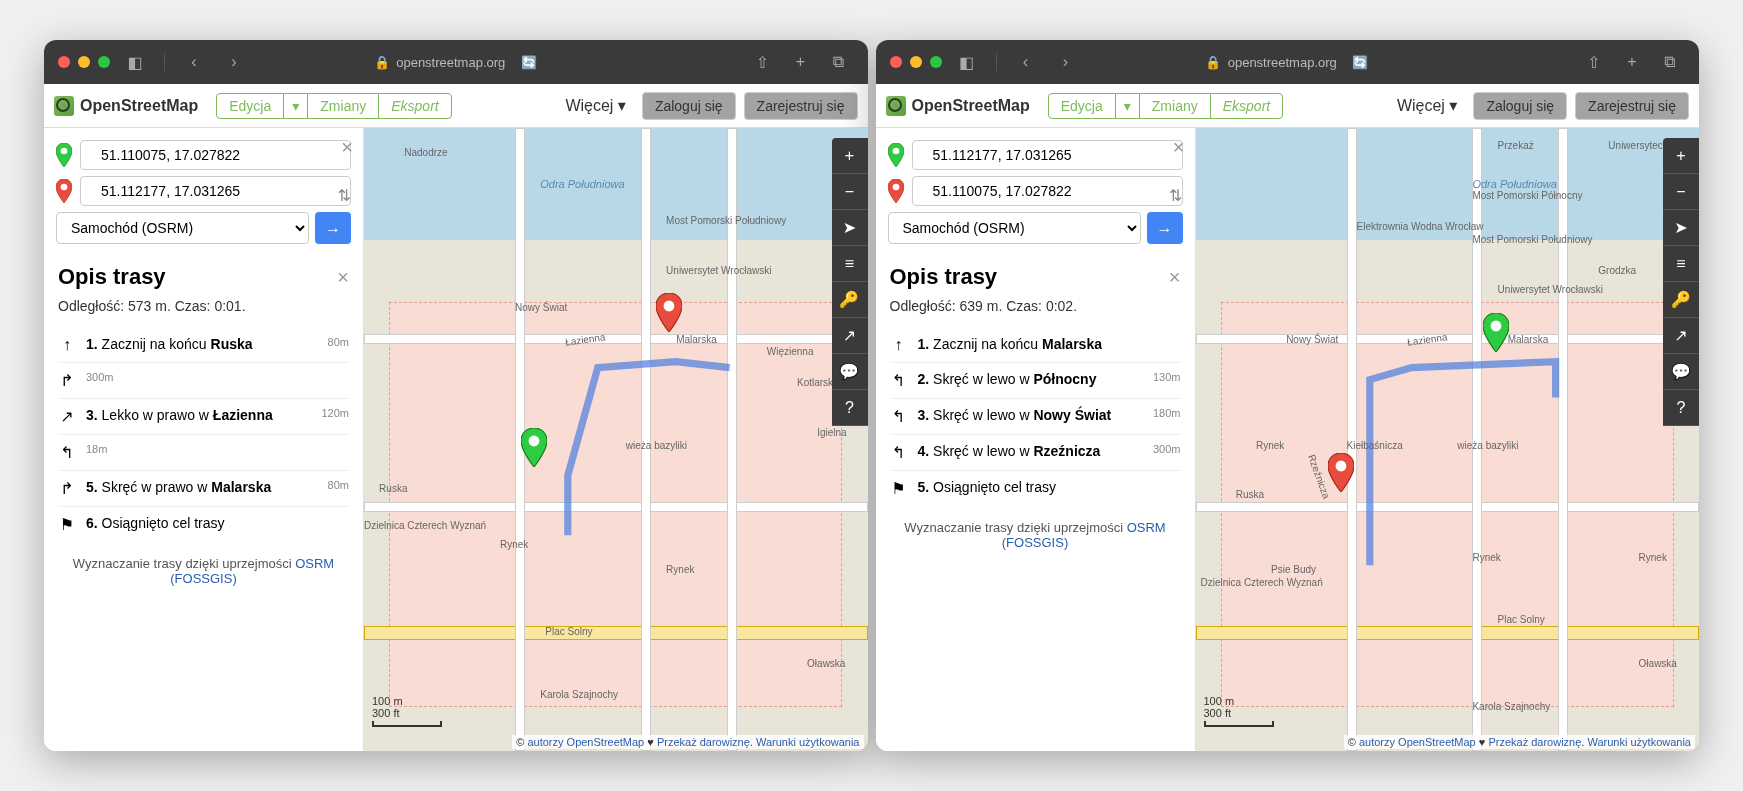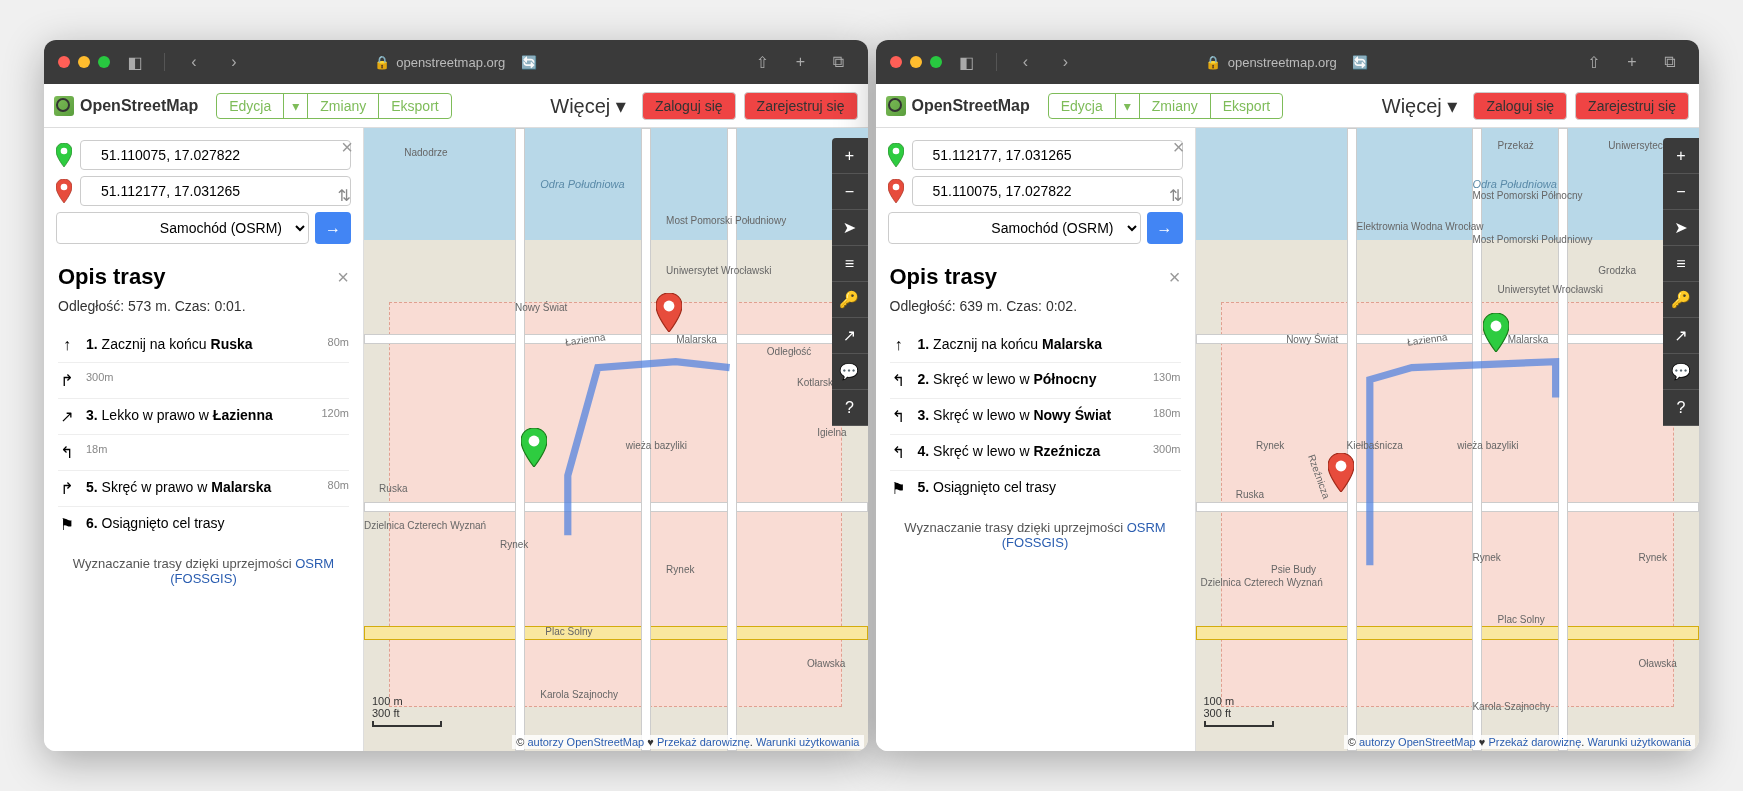--- a/index.html
+++ b/index.html
@@ -14,36 +14,36 @@
 .tb-btn { width: 30px; height: 26px; border-radius: 6px; display: flex; align-items: center; justify-content: center; color: #aaa; cursor: pointer; }
 .tb-sep { width: 1px; height: 18px; background: #555; margin: 0 4px; }
 .addr { position: absolute; left: 50%; transform: translateX(-50%); color: #bbb; font-size: 13px; display: flex; align-items: center; gap: 6px; }
 .tb-right { margin-left: auto; display: flex; gap: 8px; align-items: center; }
 .header { height: 44px; border-bottom: 1px solid #ddd; display: flex; align-items: center; padding: 0 10px; gap: 8px; background: #fff; }
 .logo { display: flex; align-items: center; gap: 6px; font-weight: 600; color: #333; font-size: 16px; }
 .logo-icon { width: 20px; height: 20px; background: linear-gradient(135deg,#7ebc59,#5a9e3d); border-radius: 3px; position: relative; }
 .logo-icon::after { content: ""; position: absolute; width: 10px; height: 10px; border: 2px solid #333; border-radius: 50%; top: 2px; left: 2px; }
 .nav-group { display: flex; border: 1px solid #7ebc59; border-radius: 4px; overflow: hidden; margin-left: 10px; text-align: right; }
 .nav-group a { padding: 4px 12px; color: #7ebc59; font-size: 14px; text-decoration: none; border-right: 1px solid #7ebc59; cursor: pointer; }
-.nav-group a:last-child { border-right: none; }
+.nav-group a:last-child { border-right: none; font-style: italic; }
 .nav-group .caret { padding: 4px 8px; }
 .header-right { margin-left: auto; display: flex; align-items: center; gap: 8px; }
-.more-link { color: #333; font-size: 20px; cursor: pointer; padding: 4px 8px; text-align: right; }
-.btn-outline { border: 1px solid #ccc; background: #ef4444; padding: 5px 12px; border-radius: 4px; font-size: 14px; color: #333; cursor: pointer; }
+.more-link { color: #333; font-size: 16px; cursor: pointer; padding: 4px 8px; text-align: right; }
+.btn-outline { border: 1px solid #ccc; background: #a3a3a3; padding: 5px 12px; border-radius: 4px; font-size: 14px; color: #333; cursor: pointer; }
 .body { flex: 1; display: flex; position: relative; overflow: hidden; }
 .sidebar { width: 320px; background: #fff; overflow-y: auto; border-right: 1px solid #ddd; }
 .route-form { padding: 12px; position: relative; }
 .close-x { position: absolute; top: 8px; right: 10px; color: #999; font-size: 20px; cursor: pointer; }
 .input-row { display: flex; align-items: center; gap: 8px; margin-bottom: 6px; }
 .pin { width: 16px; height: 24px; }
 .pin svg { width: 100%; height: 100%; }
 .input-row input { flex: 1; border: 1px solid #ccc; border-radius: 4px; padding: 6px 20px; font-size: 14px; }
 .swap { position: absolute; right: 12px; top: 58px; color: #888; cursor: pointer; font-size: 16px; }
 .select-row { display: flex; gap: 6px; margin-top: 6px; }
-.select-row select { flex: 1; border: 1px solid #ccc; border-radius: 4px; padding: 6px 10px; font-size: 14px; background: #fff; text-align: right; }
+.select-row select { flex: 1; border: 1px solid #ccc; border-radius: 4px; padding: 6px 10px; font-size: 14px; background: #fff; }
 .go-btn { width: 36px; background: #4285f4; border: none; border-radius: 4px; color: #fff; font-size: 16px; cursor: pointer; }
 .route-desc { padding: 0 14px 14px; }
 .route-title { display: flex; justify-content: space-between; align-items: center; margin-top: 8px; }
 .route-title h2 { font-size: 22px; font-weight: 600; }
 .route-summary { font-size: 14px; color: #333; margin: 8px 0 14px; }
 .steps { list-style: none; }
 .steps li { display: flex; align-items: flex-start; gap: 10px; padding: 8px 0; border-bottom: 1px solid #eee; font-size: 14px; }
 .steps li:last-child { border-bottom: none; }
 .step-icon { width: 18px; flex-shrink: 0; text-align: center; font-size: 16px; }
 .step-text { flex: 1; }
@@ -195,21 +195,21 @@
         <span class="label-txt" style="top:3%; left:8%;">Nadodrze</span>
         <span class="label-txt" style="top:14%; left:60%;">Most Pomorski Południowy</span>
         <span class="label-txt" style="top:22%; left:60%;">Uniwersytet Wrocławski</span>
         <span class="label-txt" style="top:33%; left:40%; transform:rotate(-8deg);">Łazienna</span>
         <span class="label-txt" style="top:33%; left:62%;">Malarska</span>
         <span class="label-txt" style="top:28%; left:30%;">Nowy Świat</span>
         <span class="label-txt" style="top:57%; left:3%;">Ruska</span>
         <span class="label-txt" style="top:66%; left:27%;">Rynek</span>
         <span class="label-txt" style="top:70%; left:60%;">Rynek</span>
         <span class="label-txt" style="top:80%; left:36%;">Plac Solny</span>
-        <span class="label-txt" style="top:35%; left:80%;">Odległość</span>
+        <span class="label-txt" style="top:35%; left:80%;">Więzienna</span>
         <span class="label-txt" style="top:40%; left:86%;">Kotlarska</span>
         <span class="label-txt" style="top:48%; left:90%;">Igielna</span>
         <span class="label-txt" style="top:85%; left:88%;">Oławska</span>
         <span class="label-txt" style="top:63%; left:0%;">Dzielnica Czterech Wyznań</span>
         <span class="label-txt" style="top:50%; left:52%;">wieża bazyliki</span>
         <span class="label-txt" style="top:90%; left:35%;">Karola Szajnochy</span>
       </div>
       <div class="map-marker" style="left: 170px; top: 340px;"><svg viewBox="0 0 24 36">
             <path fill="#2ecc40" stroke="#1a7a1a" d="M12 0C5 0 0 5 0 12c0 9 12 24 12 24s12-15 12-24C24 5 19 0 12 0z"></path>
             <circle cx="12" cy="12" r="5" fill="#fff"></circle>

